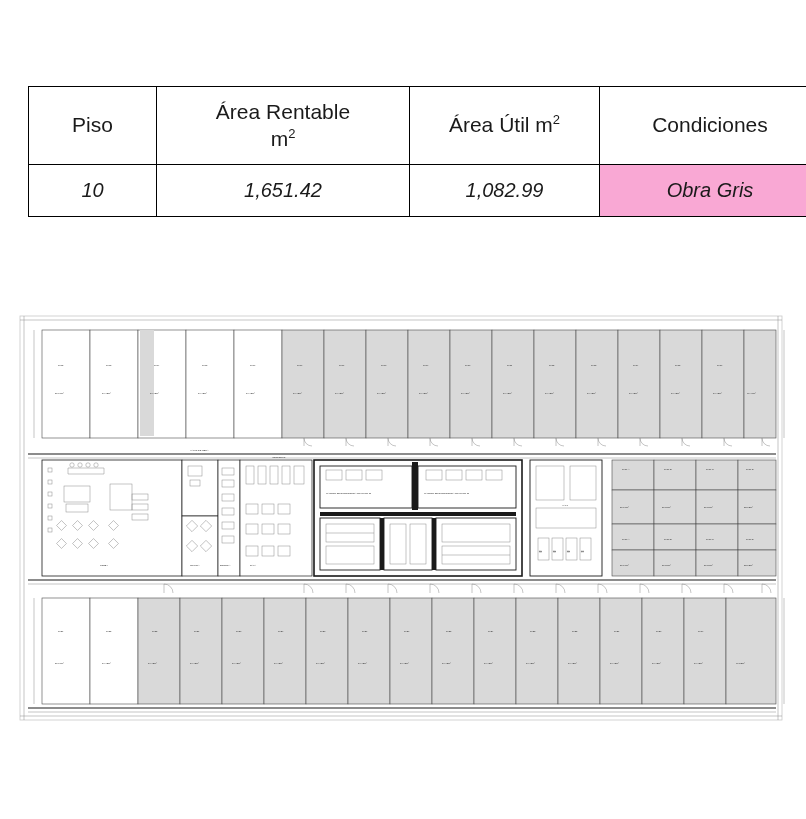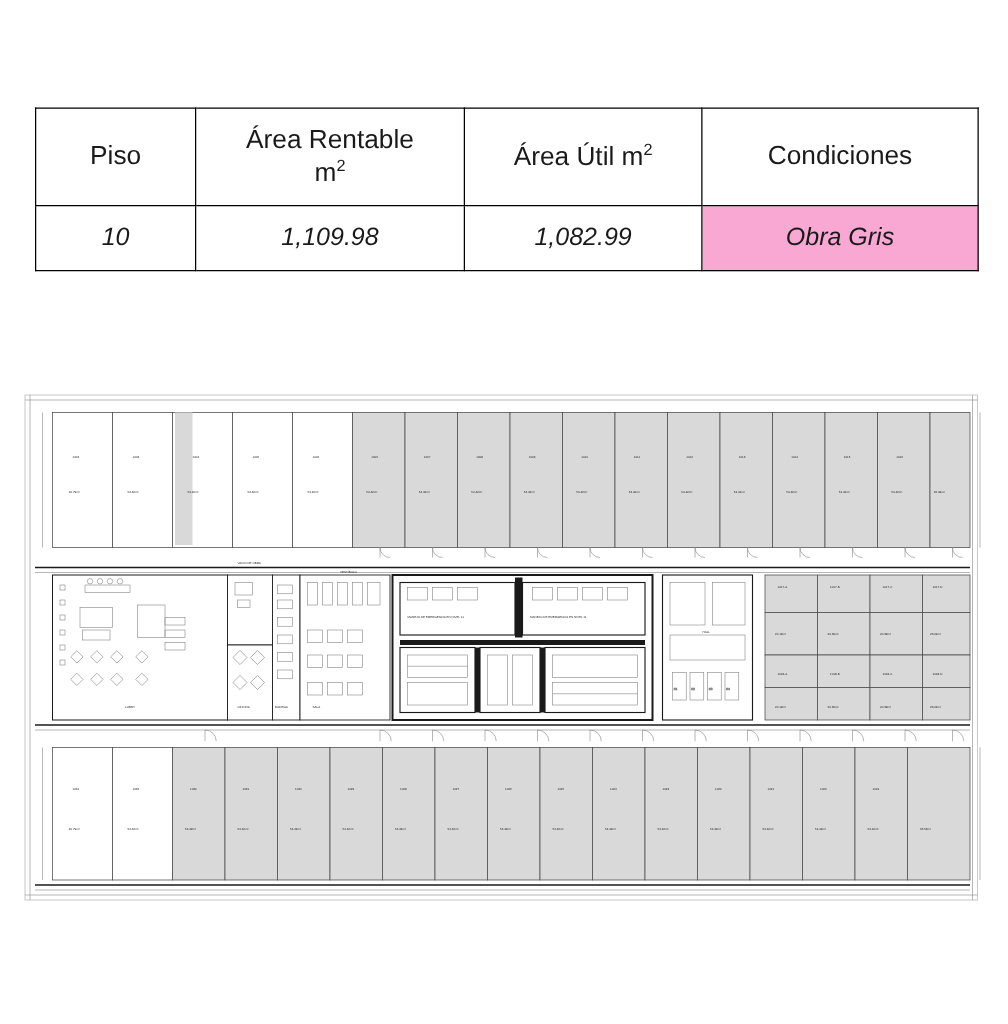--- a/index.html
+++ b/index.html
@@ -41,21 +41,21 @@
     padding: 4px 6px;
     line-height: 1.25;
   }
   #info-table tbody td {
     height: 52px;
     font-size: 20px;
     padding: 2px 6px;
     font-style: italic;
   }
   .col-piso { width: 128px; }
-  .col-rent { width: 215px; }
+  .col-rent { width: 253px; }
   .col-util { width: 190px; }
   .col-cond { width: 221px; margin-top: 43px; }
   .cell-shaded { background: #f9a8d4; }
   sup { font-size: 0.62em; vertical-align: super; }
 
   
   #floorplan {
     position: absolute;
     left: 14px;
     top: 308px;
@@ -74,21 +74,21 @@
       <tr>
         <th class="col-piso">Piso</th>
         <th class="col-rent"><span>Área Rentable</span><br><span>m</span><sup>2</sup></th>
         <th class="col-util"><span>Área Útil m</span><sup>2</sup></th>
         <th class="col-cond">Condiciones</th>
       </tr>
     </thead>
     <tbody>
       <tr>
         <td>10</td>
-        <td>1,109.98</td>
+        <td>1,651.42</td>
         <td>1,082.99</td>
         <td class="cell-shaded">Obra Gris</td>
       </tr>
     </tbody>
   </table>
 
   <div id="floorplan">
     <svg width="778" height="420" viewBox="0 0 778 420" xmlns="http://www.w3.org/2000/svg">
       <defs>
         <style>

